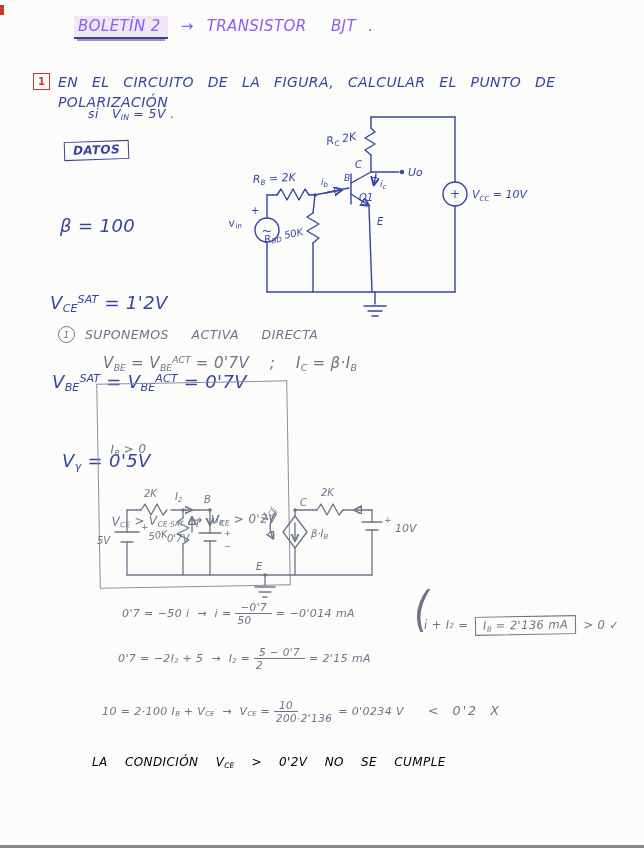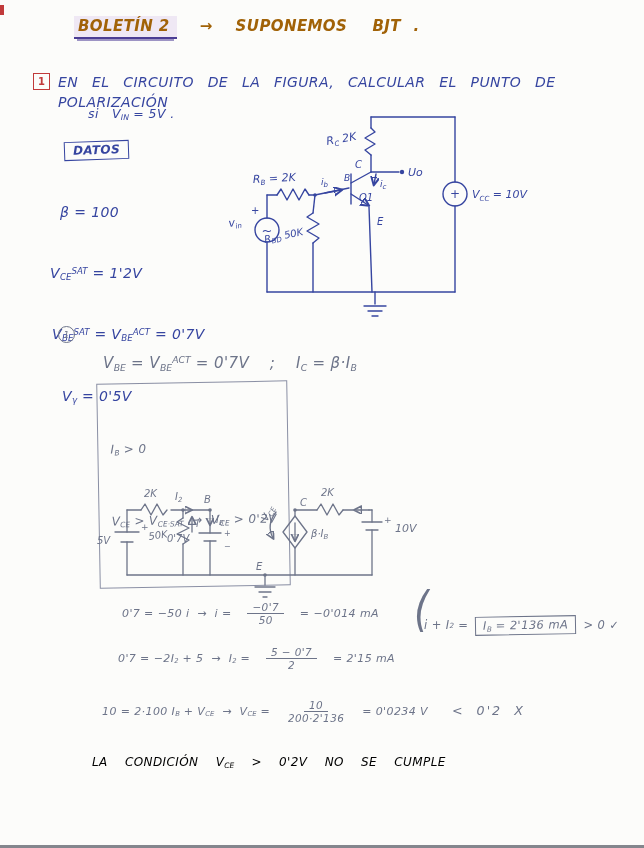--- a/index.html
+++ b/index.html
@@ -5,57 +5,57 @@
   html,body{margin:0;padding:0;}
   body{width:644px;height:848px;background:#fcfcfa;position:relative;overflow:hidden;
        font-family:"DejaVu Sans",sans-serif;}
   .page{position:absolute;inset:0;}
   .hw{font-style:italic;letter-spacing:.4px;white-space:pre-wrap;}
   
   .ink{color:#3645a0;}
   .pencil{color:#6d7489;}
   .faint{color:#000000;margin-left:19px;}
   
-  .title-row{position:absolute;left:74px;top:16px;display:flex;gap:23px;align-items:baseline;
-             color:#a16207;font-weight:bold;font-size:15px;}
+  .title-row{position:absolute;left:74px;top:16px;display:flex;gap:13px;align-items:baseline;
+             color:#8b5cf6;font-weight:normal;font-size:15px;}
   .title-main{padding:1px 7px 2px 4px;background:rgba(182,146,214,.18);
               border-bottom:2px solid #4b3d94;box-shadow:0 5px 0 -3px #9d94c4;}
   .title-suffix{word-spacing:7px;}
   
   .pnum{position:absolute;left:33px;top:73px;width:15px;height:15px;border:1.6px solid #c13a3a;
         color:#c13a3a;font-size:10px;font-weight:bold;display:flex;align-items:center;justify-content:center;}
   .stmt{position:absolute;left:58px;top:73px;width:575px;font-size:14px;font-weight:400;
         word-spacing:9px;line-height:1.4;}
   .given{position:absolute;left:88px;top:106px;font-size:12.5px;font-weight:500;}
   
   .datos-label{position:absolute;left:64px;top:141px;border:1.5px solid #3645a0;padding:1px 8px 2px;
                font-size:12px;font-weight:bold;transform:rotate(-2deg);}
-  .datos{position:absolute;left:50px;top:170px;font-size:14px;}
+  .datos{position:absolute;left:50px;top:170px;font-size:18px;}
   .ditem{margin-bottom:8px;line-height:1.5;}
   
   .sup-row{position:absolute;left:58px;top:326px;font-size:12.5px;word-spacing:7px;display:flex;align-items:center;}
   .circ-num{display:inline-flex;width:15px;height:15px;border:1.4px solid currentColor;border-radius:50%;
             align-items:center;justify-content:center;font-size:9px;margin-right:10px;flex:none;}
   .hyp{position:absolute;left:103px;top:354px;font-size:15px;}
   .cond-box{position:absolute;left:98px;top:382px;border:1.3px solid #8a8fa4;padding:5px 12px 6px;
             transform:rotate(-1deg);font-size:12px;line-height:2.0;}
   
   .eq{position:absolute;font-size:11px;}
   .eq1{left:122px;top:601px;}
   .eq2{left:118px;top:646px;}
   .side{left:424px;top:616px;font-size:11.5px;display:flex;align-items:center;}
   .paren{position:absolute;left:414px;top:588px;font-size:38px;transform:scaleY(1.25);font-weight:300;}
   .eq3{left:102px;top:699px;}
   .concl{position:absolute;left:73px;top:755px;font-size:12px;word-spacing:13px;}
   
   sub{font-size:.62em;vertical-align:-0.28em;letter-spacing:0;}
   sup{font-size:.62em;vertical-align:0.5em;letter-spacing:0;}
   .big{font-size:1.15em;letter-spacing:2px;}
-  .frac{display:inline-flex;flex-direction:column;align-items:center;vertical-align:middle;
-        margin:0 12px;line-height:1.15;font-size:.95em;}
+  .frac{display:inline-flex;flex-direction:column;align-items:flex-start;vertical-align:middle;
+        margin:0 0;line-height:1.15;font-size:.95em;}
   .fnum{border-bottom:1.2px solid currentColor;padding:0 5px;}
   .fden{padding:0 2px;}
   .hbox{display:inline-block;border:1.2px solid currentColor;padding:1px 7px;transform:rotate(-1deg);margin:0 3px;}
   
   svg{position:absolute;overflow:visible;}
   .c1{left:225px;top:95px;}
   .c2{left:95px;top:480px;}
   .c1 text{fill:#3645a0;font-family:"DejaVu Sans",sans-serif;font-style:italic;}
   .c2 text{fill:#6d7489;font-family:"DejaVu Sans",sans-serif;font-style:italic;}
   .c1 path,.c1 polyline,.c1 circle.w{stroke:#3645a0;stroke-width:1.4;fill:none;stroke-linecap:round;stroke-linejoin:round;}
@@ -68,21 +68,21 @@
 </head>
 <body>
 
 <div class="page">
 
   <div class="corner-mark"></div>
 
   <div class="title-row">
     <span class="title-main hw">BOLETÍN 2</span>
     <span class="hw">→</span>
-    <span class="title-suffix hw">SUPONEMOS  BJT .</span>
+    <span class="title-suffix hw">TRANSISTOR  BJT .</span>
   </div>
 
   <div class="pnum">
     <span>1</span>
   </div>
   <div class="stmt hw ink">EN EL CIRCUITO DE LA FIGURA, CALCULAR EL PUNTO DE POLARIZACIÓN</div>
   <div class="given hw ink"><span>si   V</span><sub>IN</sub><span> = 5V .</span></div>
 
   <div class="datos-label hw ink">DATOS</div>
   <div class="datos hw ink">
@@ -157,20 +157,21 @@
       <path d="M42,197 H230"></path>
       <path d="M150,197 V209"></path>
       <path d="M139,211 H161"></path>
         <path d="M143,216 H157"></path>
         <path d="M147,221 H153"></path>
     </g>
   </svg>
 
   <div class="sup-row hw pencil">
     <span class="circ-num">1</span>
+    <span>SUPONEMOS  ACTIVA  DIRECTA</span>
   </div>
   <div class="hyp hw pencil"><span>V</span><sub>BE</sub><span> = V</span><sub>BE</sub><sup>ACT</sup><span> = 0'7V</span><span>    ;    I</span><sub>C</sub><span> = β·I</span><sub>B</sub></div>
   <div class="cond-box hw pencil">
     <div><span>I</span><sub>B</sub><span> &gt; 0</span></div>
     <div><span>V</span><sub>CE</sub><span> &gt; V</span><sub>CE·SAT</sub><span>  →  V</span><sub>CE</sub><span> &gt; 0'2V</span></div>
   </div>
 
   <svg class="c2" width="440" height="125" viewBox="0 0 440 125">
     <defs>
       <marker id="m2" markerWidth="7" markerHeight="7" refX="5" refY="3" orient="auto">

